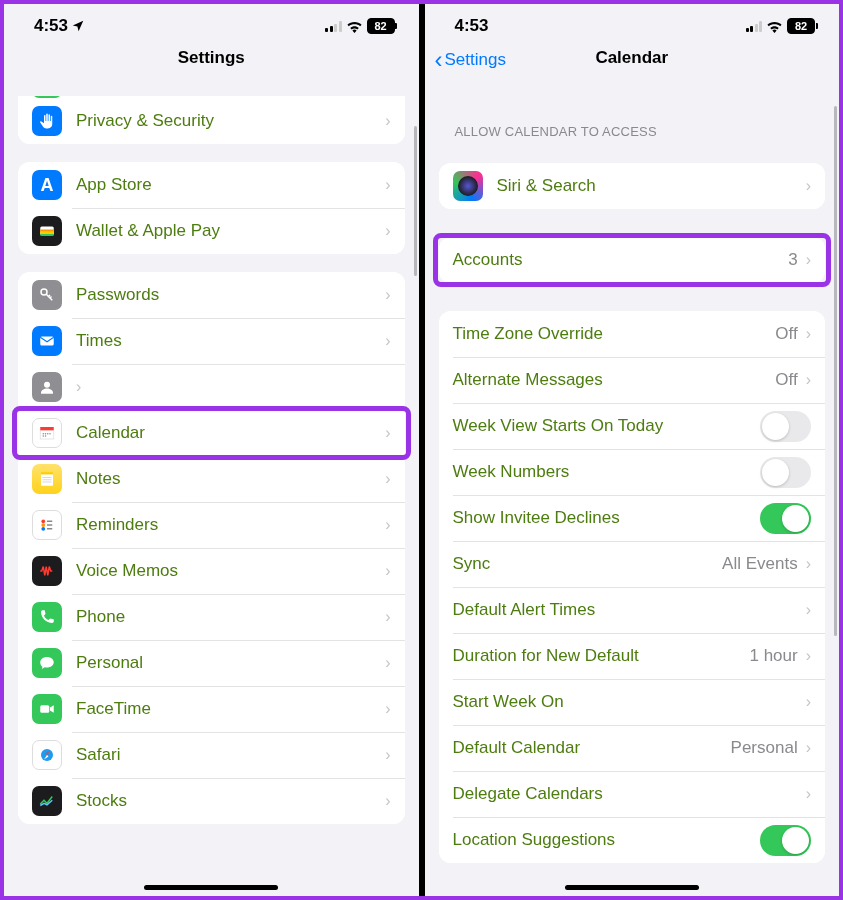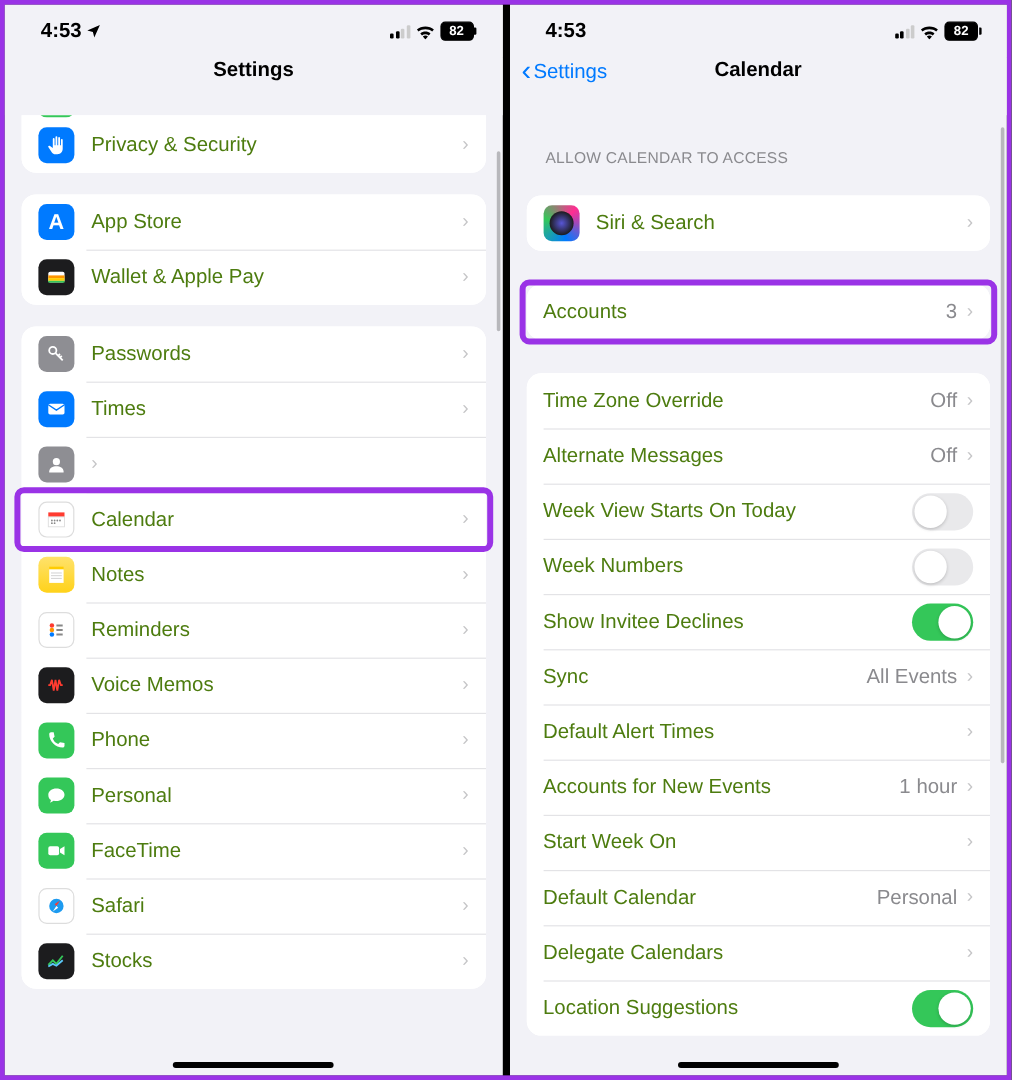--- a/index.html
+++ b/index.html
@@ -462,21 +462,21 @@
             <div class="row noicon">
               <div class="label">Sync</div>
               <div class="detail">All Events</div>
               <div class="chevron">›</div>
             </div>
             <div class="row noicon">
               <div class="label">Default Alert Times</div>
               <div class="chevron">›</div>
             </div>
             <div class="row noicon">
-              <div class="label">Accounts for New Events</div>
+              <div class="label">Duration for New Default</div>
               <div class="detail">1 hour</div>
               <div class="chevron">›</div>
             </div>
             <div class="row noicon">
               <div class="label">Start Week On</div>
               <div class="chevron">›</div>
             </div>
             <div class="row noicon">
               <div class="label">Default Calendar</div>
               <div class="detail">Personal</div>

